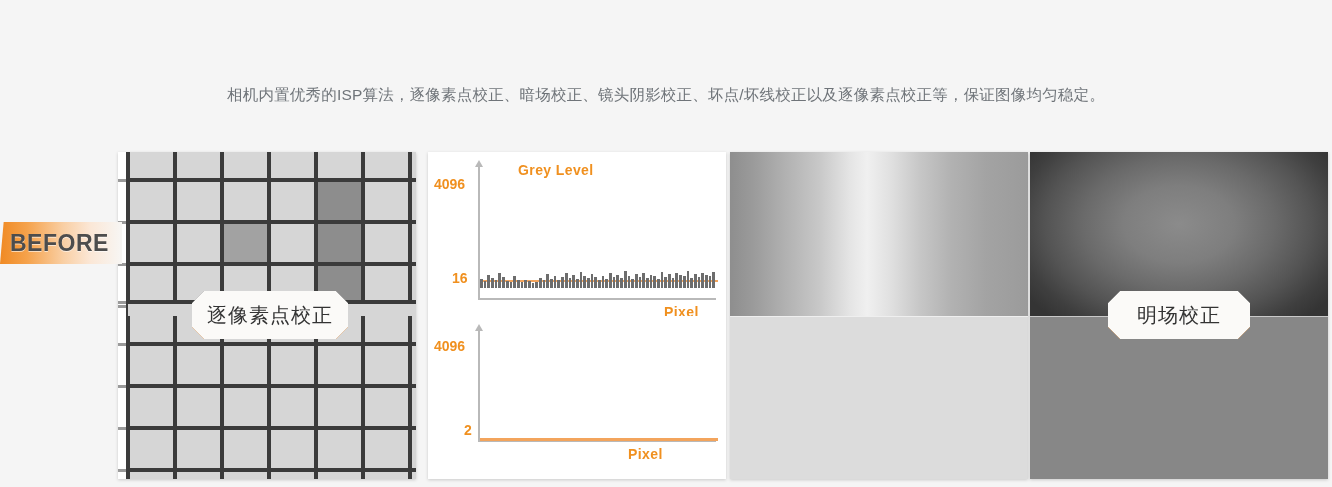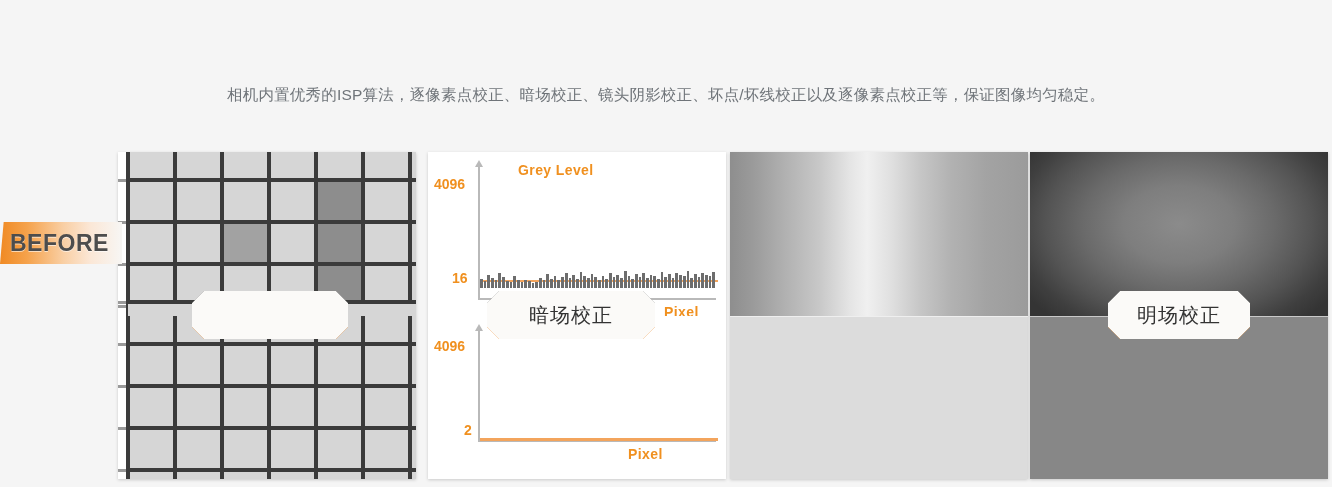--- a/index.html
+++ b/index.html
@@ -363,26 +363,21 @@
   <div class="panel" id="panel-shade">
     <div class="half top shade-top"></div>
     <div class="half bottom shade-bottom"></div>
     <div class="hairline"></div>
   </div>
 
   <div class="tag" id="tag-pixel">
     <div class="edge-top"></div>
     <div class="edge-bot"></div>
     <div class="face"></div>
-  </div>
-  <div class="tag" id="tag-dark">
-    <div class="edge-top"></div>
-    <div class="edge-bot"></div>
-    <div class="face"></div>
-    <span class="tagtext">暗场校正</span>
+    <span class="tagtext">逐像素点校正</span>
   </div>
   <div class="tag" id="tag-shade">
     <div class="edge-top"></div>
     <div class="edge-bot"></div>
     <div class="face"></div>
     <span class="tagtext">明场校正</span>
   </div>
 
 </div>
 

